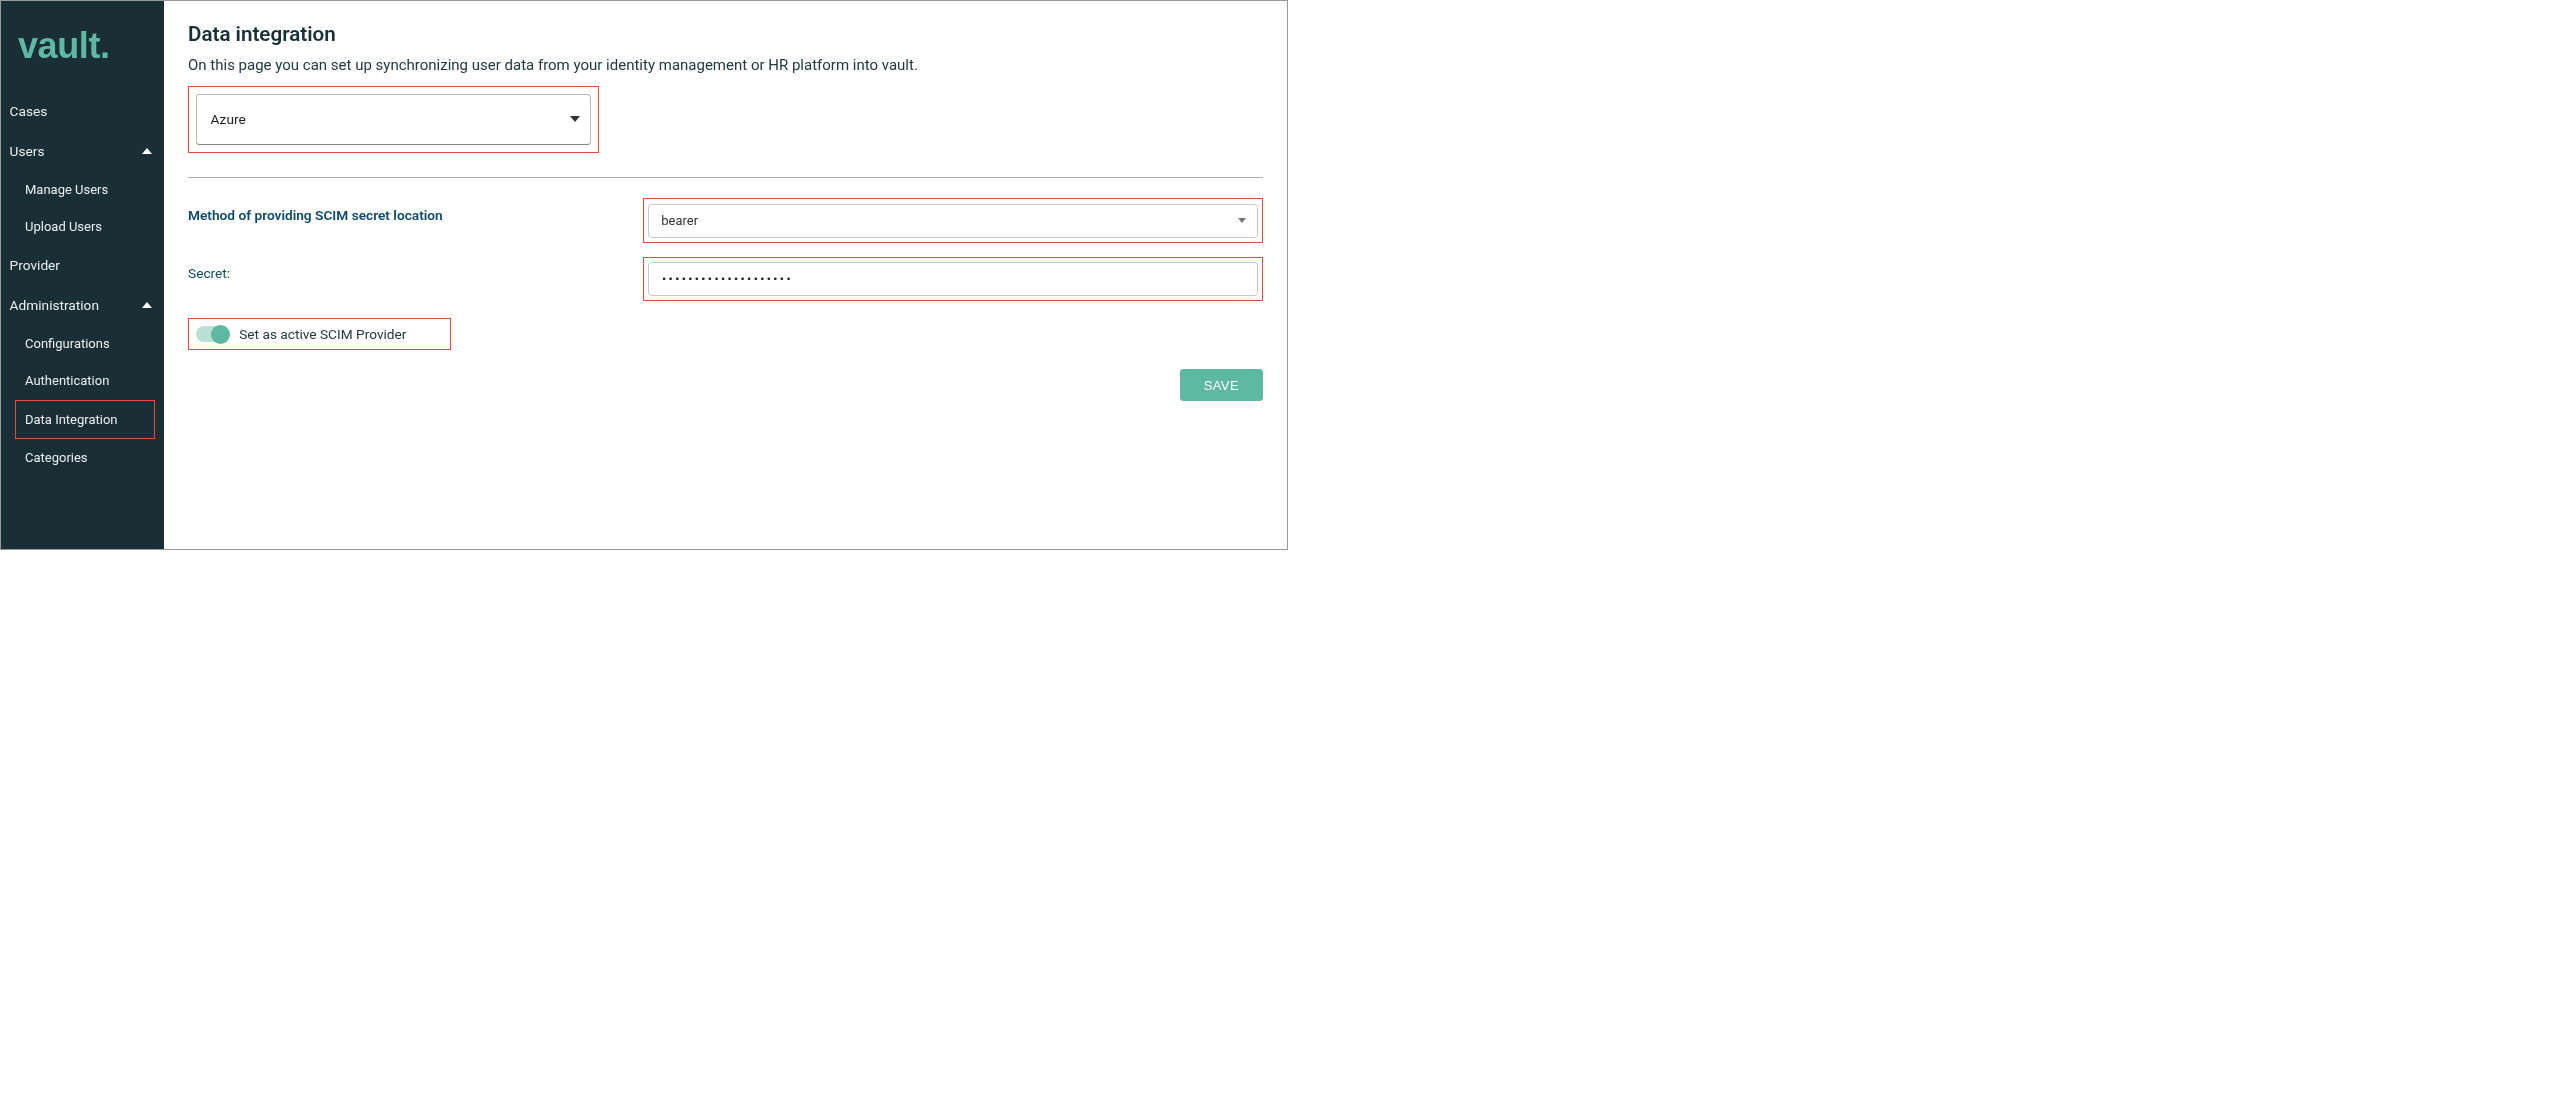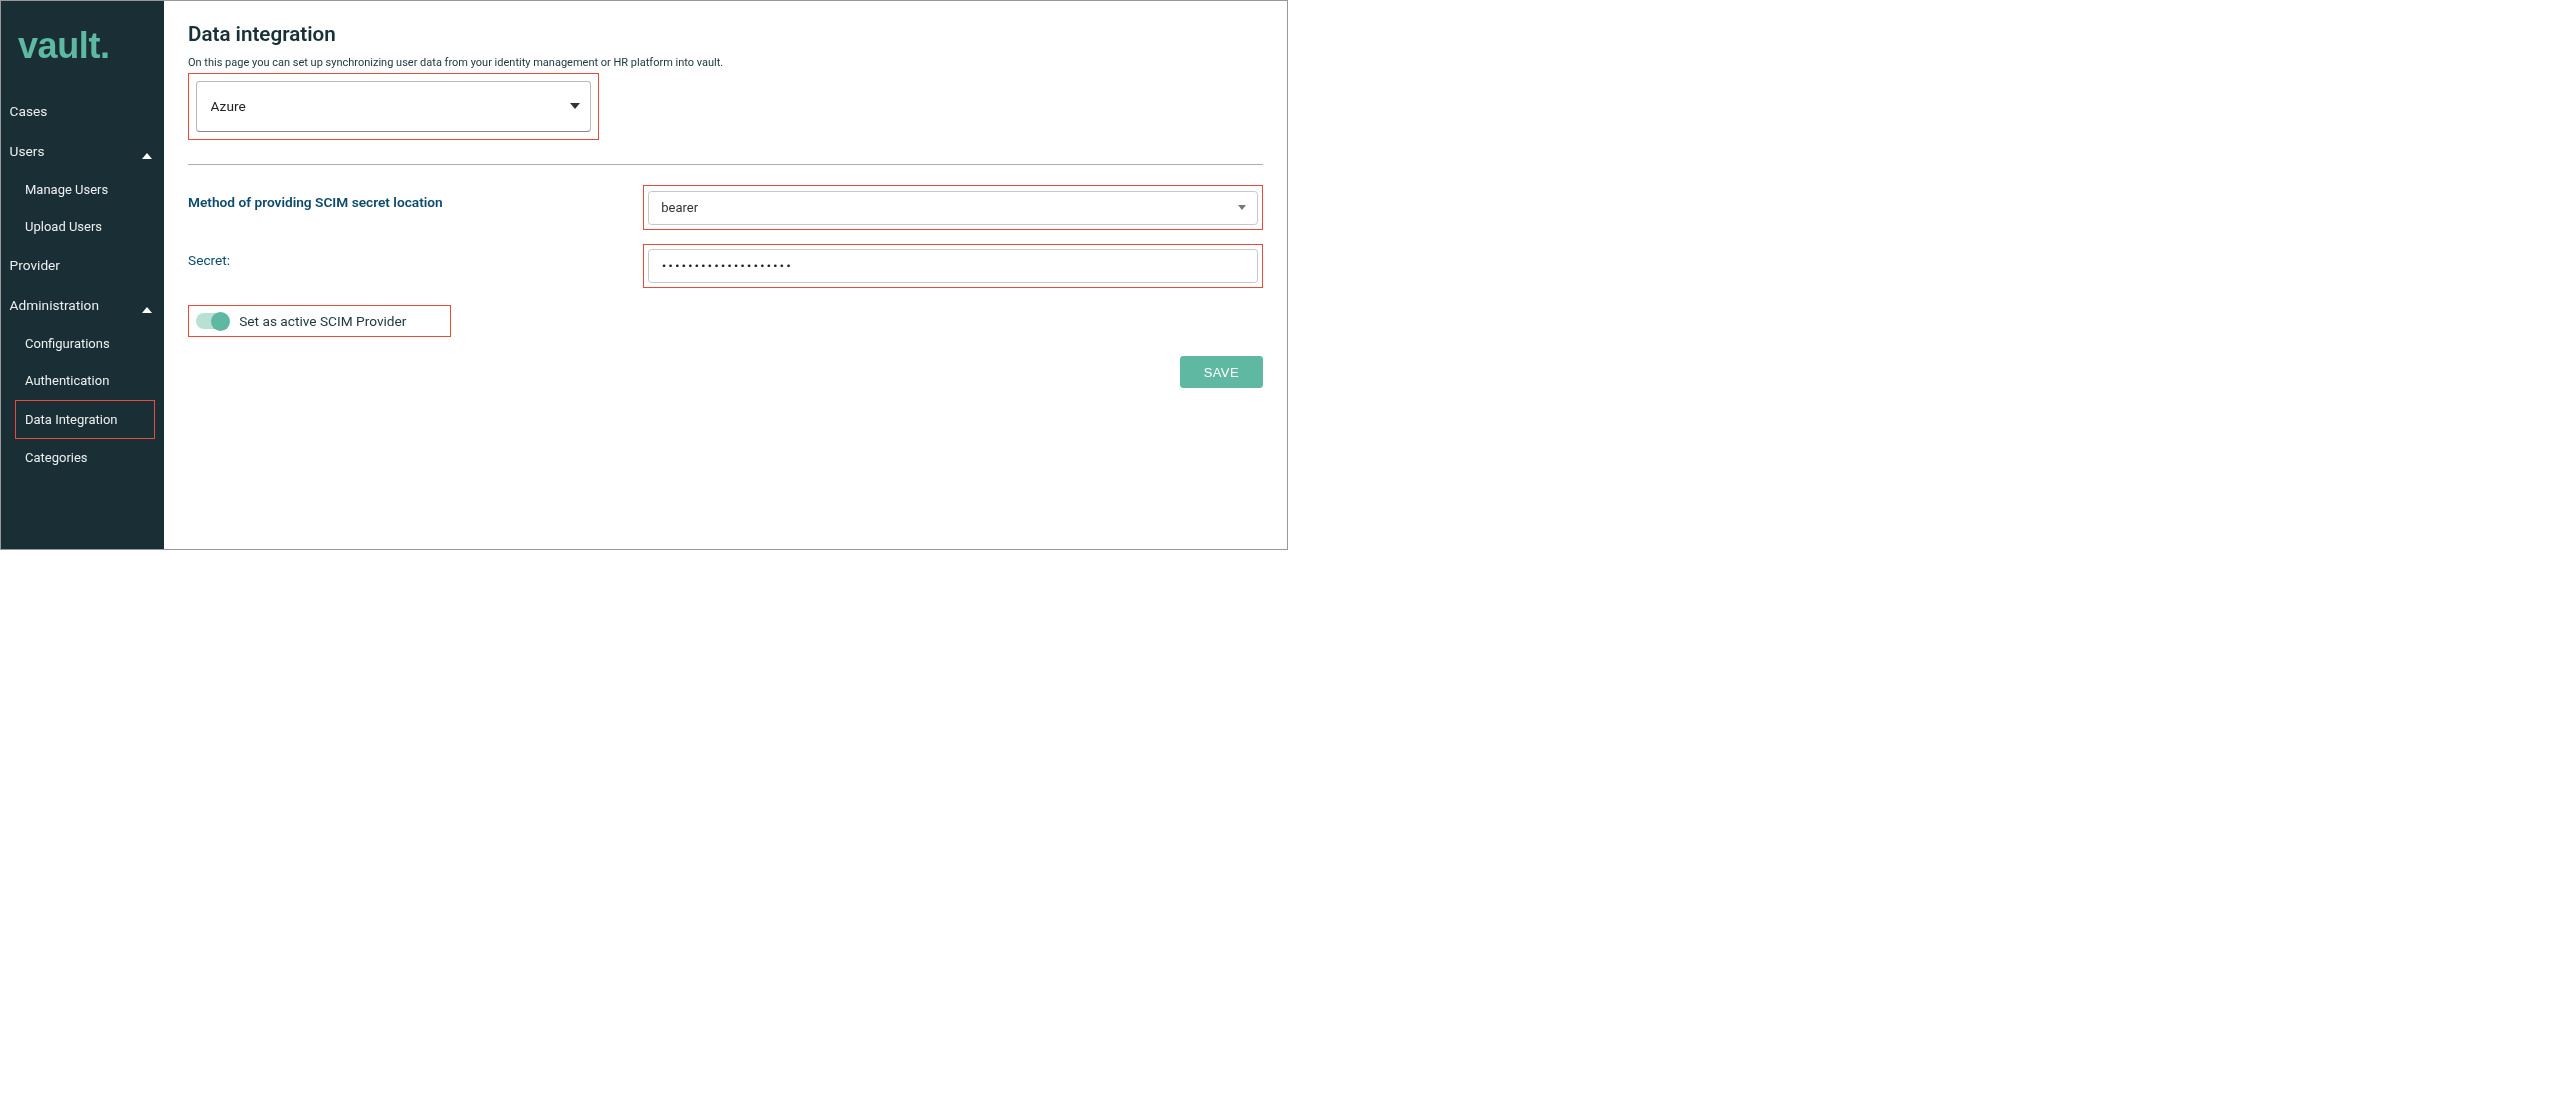--- a/index.html
+++ b/index.html
@@ -24,21 +24,21 @@
     .logo {
       padding: 15.4px 10.3px 24px 17px;
       color: #5eb8a2;
       font-size: 36px;
       font-weight: 700;
       letter-spacing: -0.4px;
       font-family: Arial, sans-serif;
     }
     .nav-item {
       display: flex;
-      align-items: flex-end;
+      align-items: center;
       justify-content: space-between;
       padding: 12px 12px 12px 8.6px;
       font-size: 13.7px;
       cursor: pointer;
       color: #ecefef;
     }
     .nav-sub {
       padding: 11px 12px 11px 24px;
       font-size: 13px;
       cursor: pointer;
@@ -64,23 +64,23 @@
       color: #203a43;
       overflow: hidden;
     }
     h1 {
       font-size: 20.6px;
       font-weight: 600;
       margin-bottom: 10.3px;
       color: #183038;
     }
     .subtitle {
-      font-size: 11px;
+      font-size: 15px;
       color: #203a43;
-      margin-bottom: 4px;
+      margin-bottom: 12px;
     }
 
     .highlight-box {
       border: 0.9px solid #e64b3c;
       display: inline-block;
       padding: 6.9px;
     }
 
     .select-wrap {
       border: 0.9px solid #b9b9b9;

